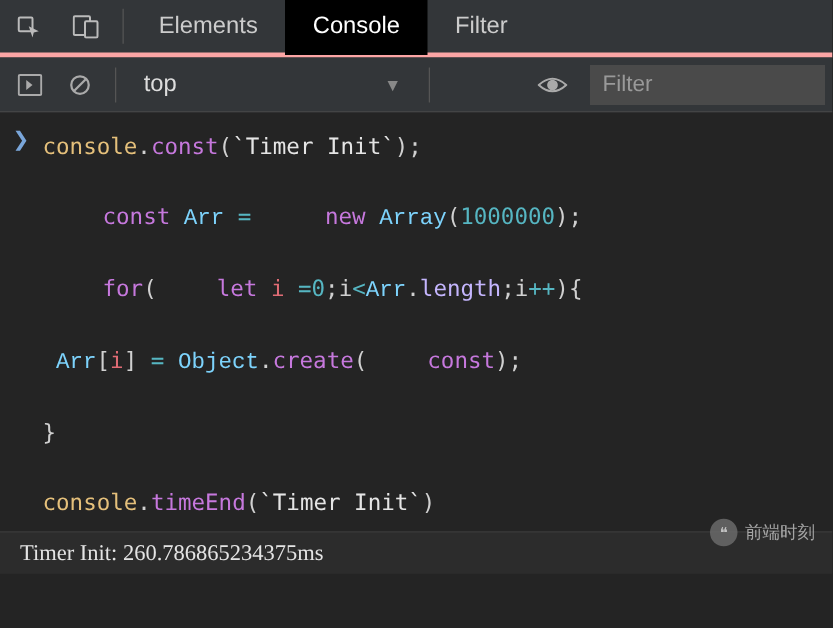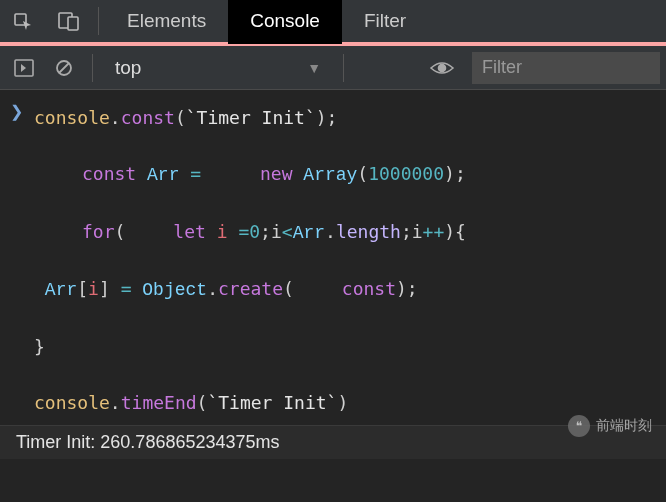--- a/index.html
+++ b/index.html
@@ -116,21 +116,21 @@
   .tok-method { color: #c678dd; }
   .tok-str { color: #e5e5e5; }
   .tok-kw { color: #c678dd; margin-left: 48px; }
   .tok-cls { color: #7dd3fc; font-family: Liberation Mono, monospace; }
   .tok-var { color: #e06c75; }
   .tok-num { color: #56b6c2; }
   .tok-punc { color: #d0d0d0; }
   .tok-op { color: #56b6c2; }
   .tok-prop { color: #c4b5fd; }
   .output {
-    font-family: Liberation Sans, sans-serif;
+    font-family: Liberation Serif, serif;
     font-size: 18px;
     padding: 6px 10px 6px 16px;
     border-top: 1px solid #3a3a3a;
     color: #e4e4e4;
     background: #2c2c2c;
   }
   .watermark {
     position: absolute;
     right: 14px;
     bottom: 22px;

